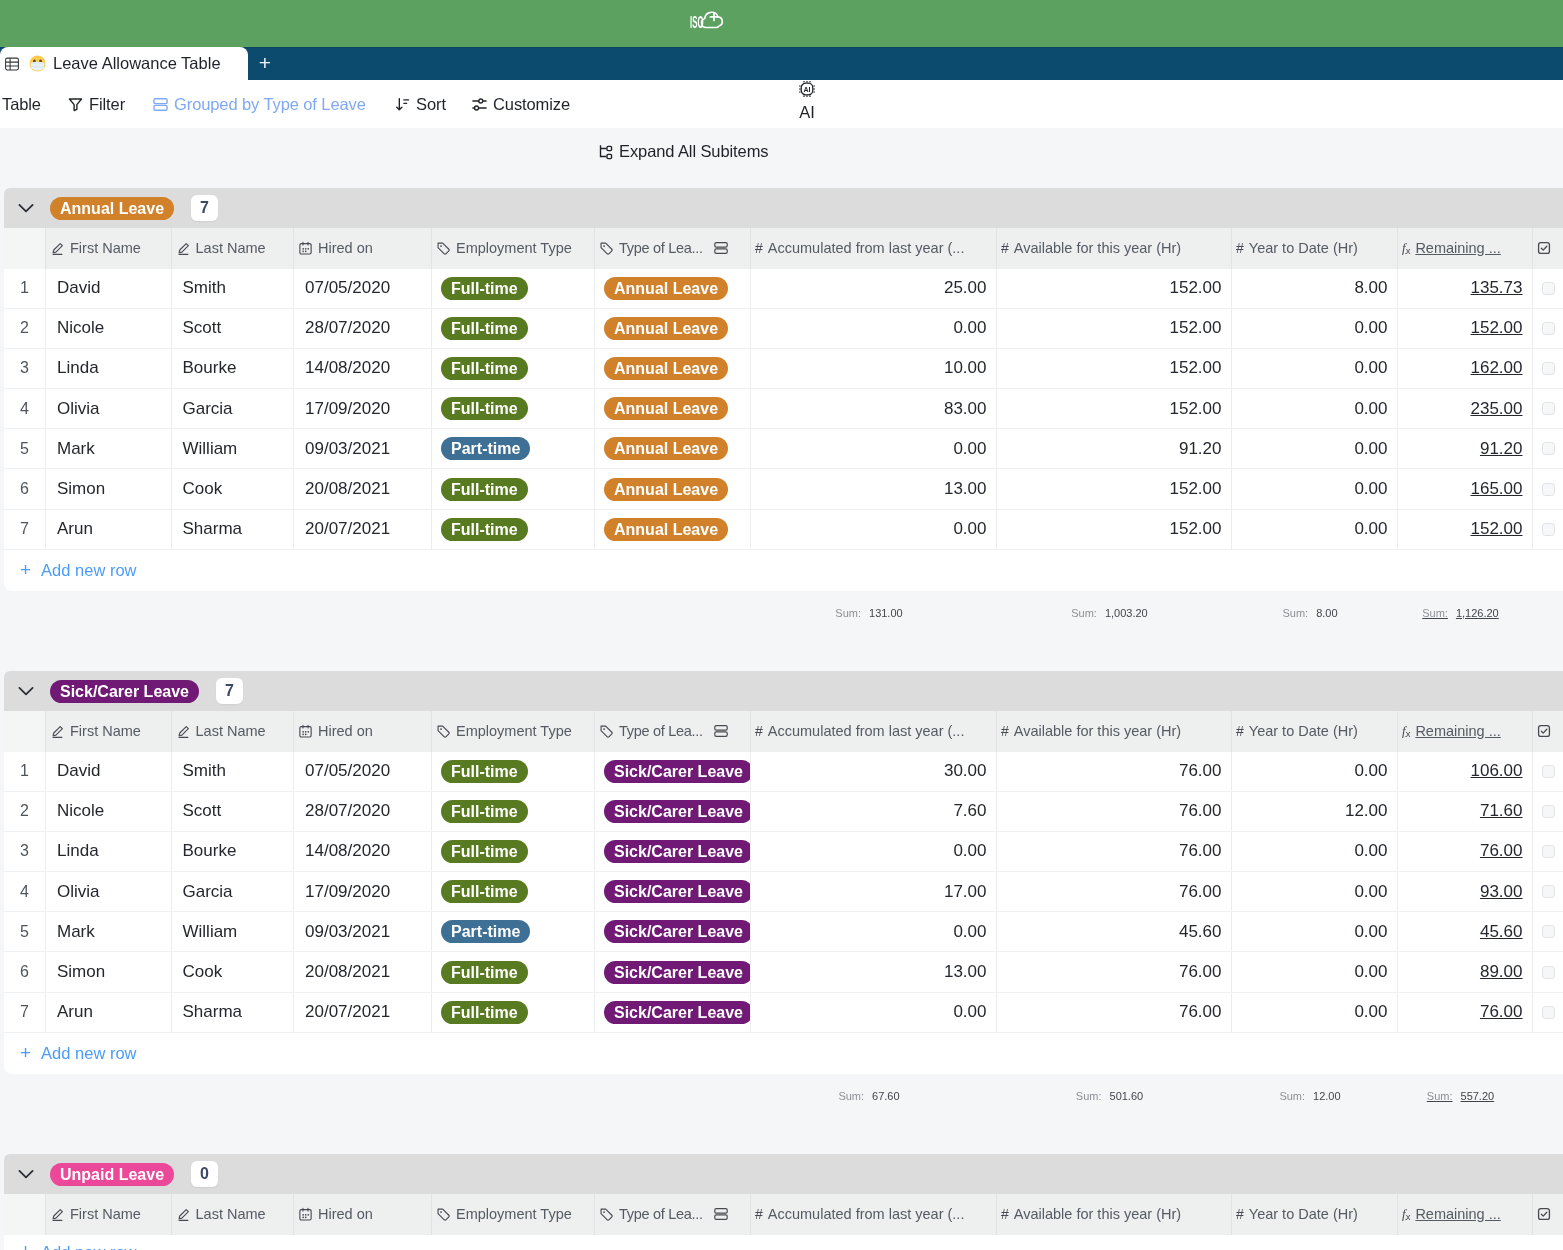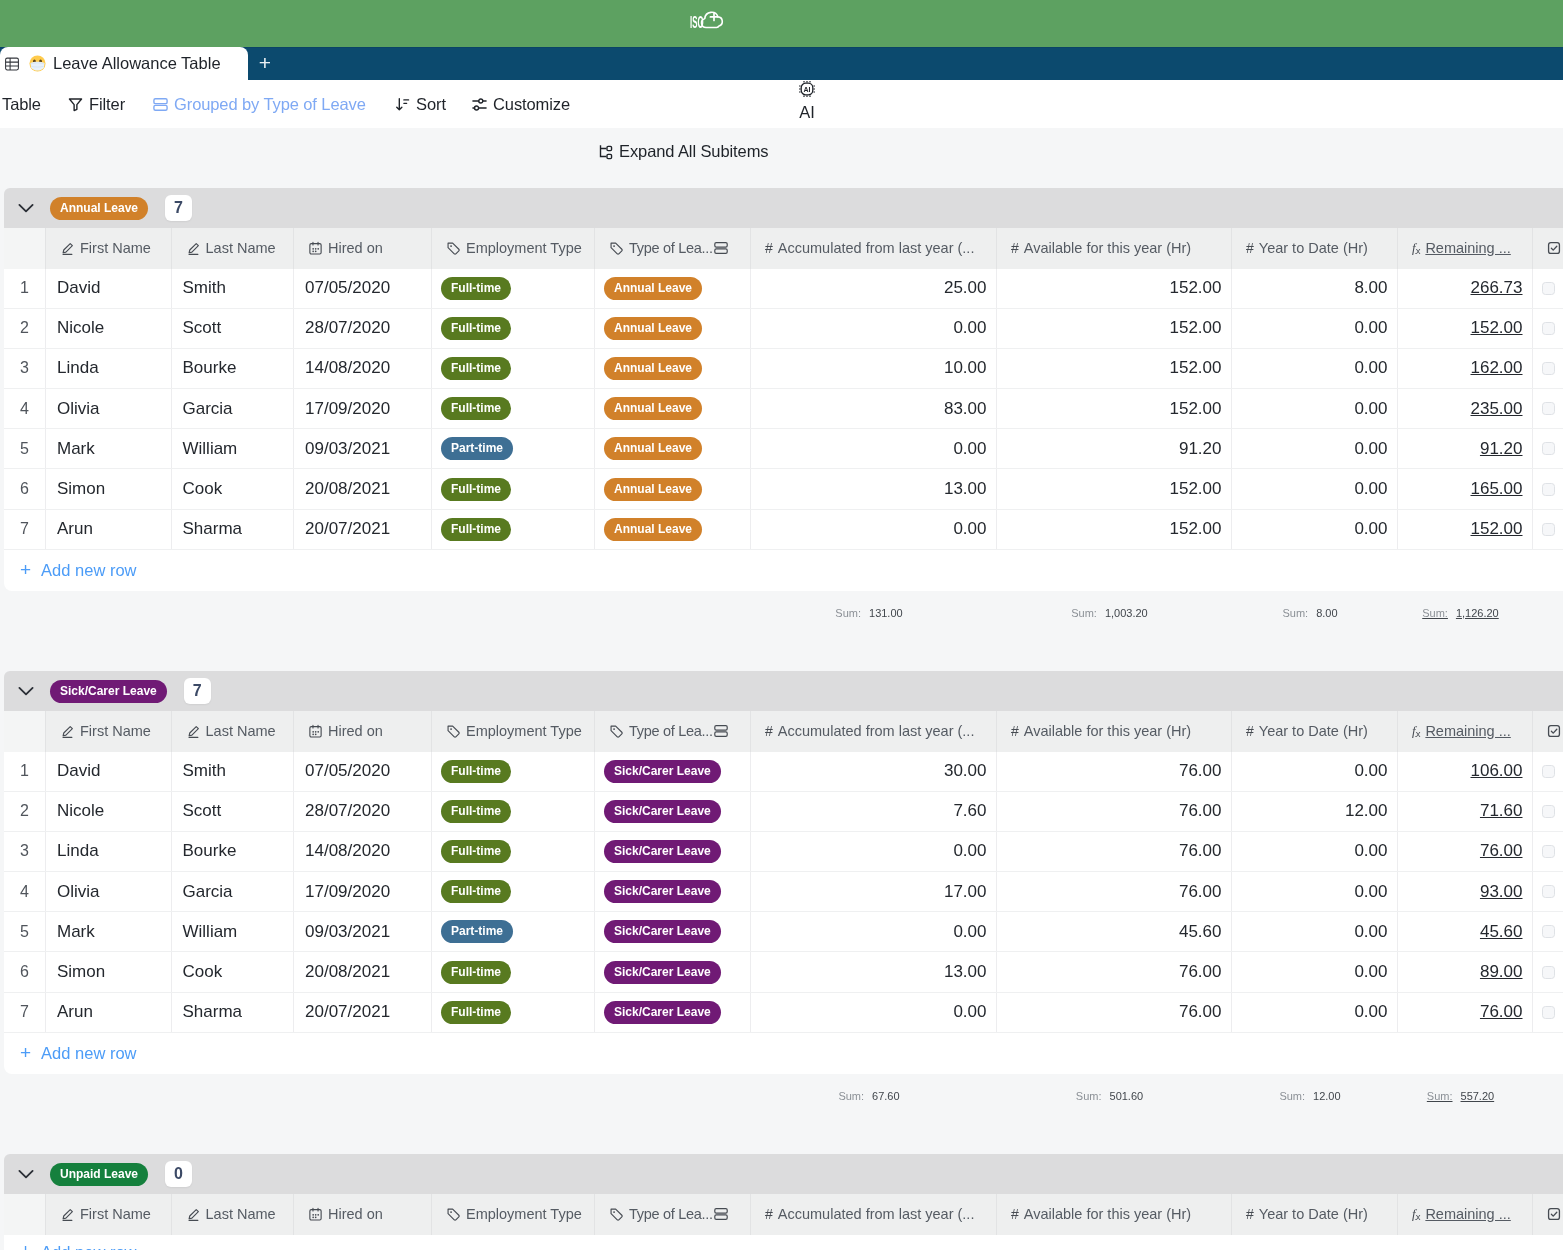--- a/index.html
+++ b/index.html
@@ -21,31 +21,31 @@
 
 
 .toolbar { position:absolute; left:0; top:80px; width:100%; height:48px; background:#fff; }
 .titem { position:absolute; top:0; height:48px; display:flex; align-items:center; gap:5px; font-size:16.5px; color:#1f2329; letter-spacing:-0.1px; }
 .titem.blue { color:#7fa9f4; }
 
 
 .card { position:absolute; left:4px; width:1639px; }
 .gbar { height:40px; background:#dcdcdd; border-radius:6px 6px 0 0; display:flex; align-items:center; padding-left:11px; }
 .gbar .chev { flex:0 0 auto; }
-.pill { display:inline-block; height:23px; line-height:23px; border-radius:12px; padding:0 10px; font-size:12px; font-weight:700; color:#fff; }
+.pill { display:inline-block; height:23px; line-height:23px; border-radius:12px; padding:0 10px; font-size:16px; font-weight:700; color:#fff; }
 .gbar .pill { margin-left:13px; }
 .count { margin-left:17px; width:27px; height:26px; background:#fff; border-radius:6px; text-align:center; line-height:26px; font-size:16px; font-weight:700; color:#3c4a66; box-shadow:0 1px 2px rgba(0,0,0,0.06); }
 .p-annual { background:#d1812a; }
 .p-sick { background:#701a75; }
-.p-unpaid { background:#15803d; }
+.p-unpaid { background:#ec4899; }
 .p-full { background:#587a20; }
 .p-part { background:#3e6f94; }
 
 .hrow { height:40.5px; background:#eeefef; display:flex; }
-.hrow .c { border-left:1px solid #e2e3e4; display:flex; align-items:center; font-size:14.5px; color:#555b63; padding-left:14px; gap:5px; overflow:hidden; white-space:nowrap; }
+.hrow .c { border-left:1px solid #e2e3e4; display:flex; align-items:center; font-size:14.5px; color:#555b63; padding-left:4px; gap:5px; overflow:hidden; white-space:nowrap; }
 .hrow .c0 { border-left:none; background:#f4f5f5; padding-left:0; }
 .hic { flex:0 0 auto; }
 
 .r { height:40.2px; background:#fff; display:flex; border-bottom:1px solid #eff0f1; }
 .r .c { border-left:1px solid #ededef; display:flex; align-items:center; overflow:hidden; white-space:nowrap; font-size:17px; color:#24282e; }
 .r .c0 { border-left:none; justify-content:center; color:#50555c; font-size:16px; }
 .r .ct { padding-left:11px; }
 .r .cp { padding-left:9px; }
 .r .cn { justify-content:flex-end; padding-right:9.5px; }
 .r .cb { padding-left:9px; }
@@ -211,21 +211,21 @@
 <div class="c c3 ct">07/05/2020</div>
 <div class="c c4 cp">
           <span class="pill p-full">Full-time</span>
         </div>
 <div class="c c5 cp">
           <span class="pill p-annual">Annual Leave</span>
         </div>
 <div class="c c6 cn">25.00</div>
 <div class="c c7 cn">152.00</div>
 <div class="c c8 cn">8.00</div>
-<div class="c c9 cn">266.73</div>
+<div class="c c9 cn">135.73</div>
 <div class="c c10 cb">
           <span class="cbx"></span>
         </div>
 </div>
       <div class="r">
 <div class="c c0">2</div>
 <div class="c c1 ct">Nicole</div>
 <div class="c c2 ct">Scott</div>
 <div class="c c3 ct">28/07/2020</div>
 <div class="c c4 cp">

